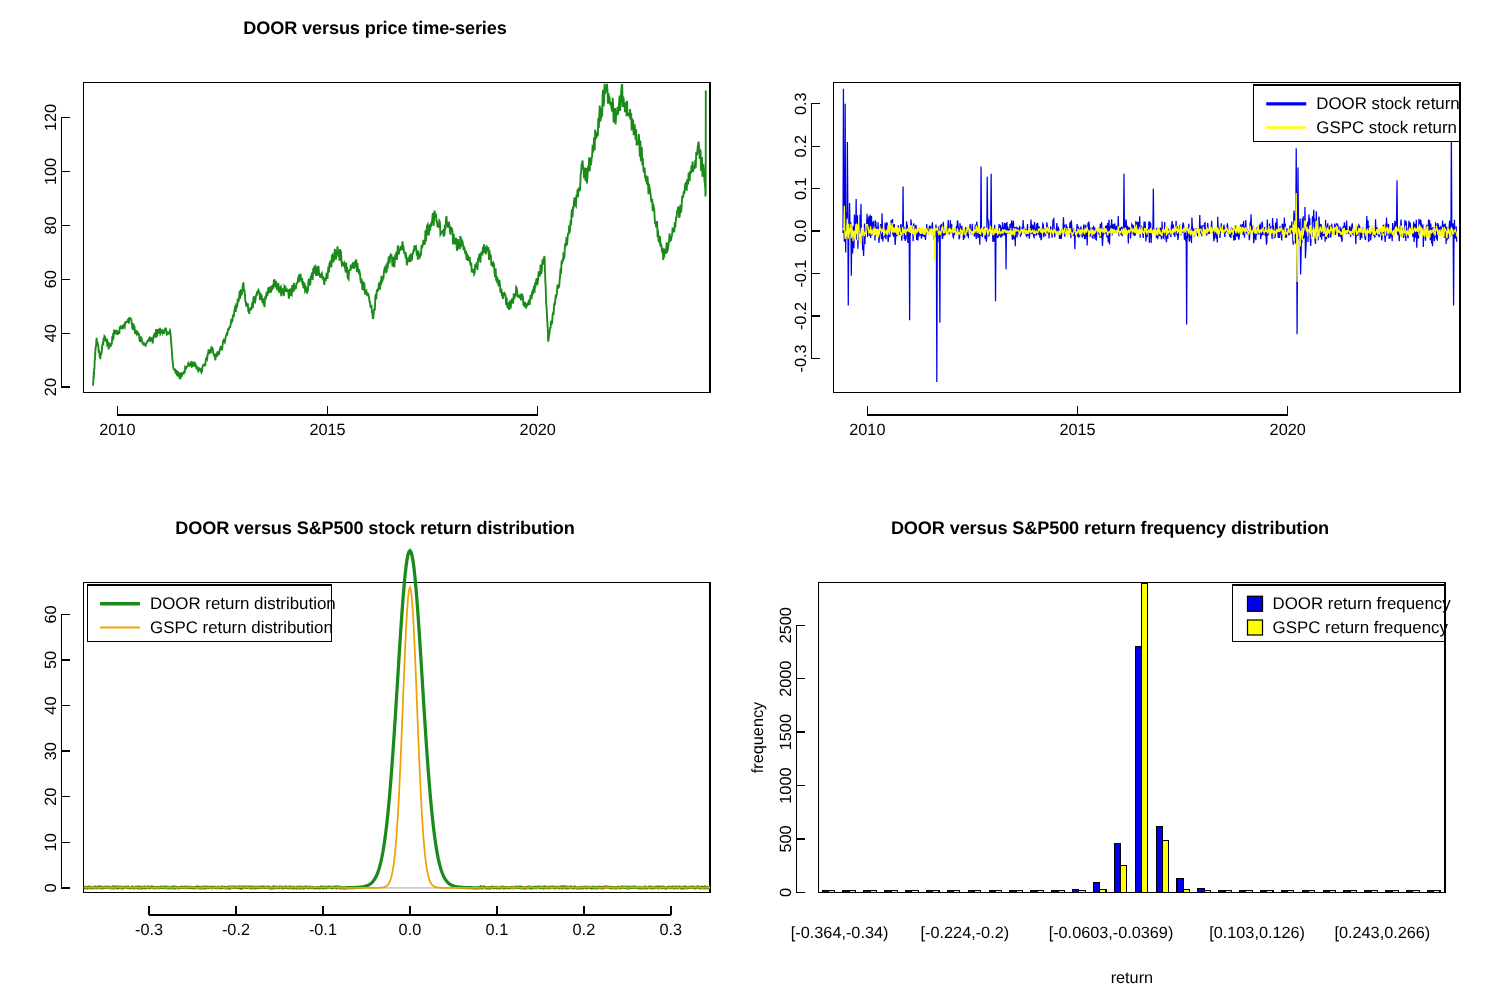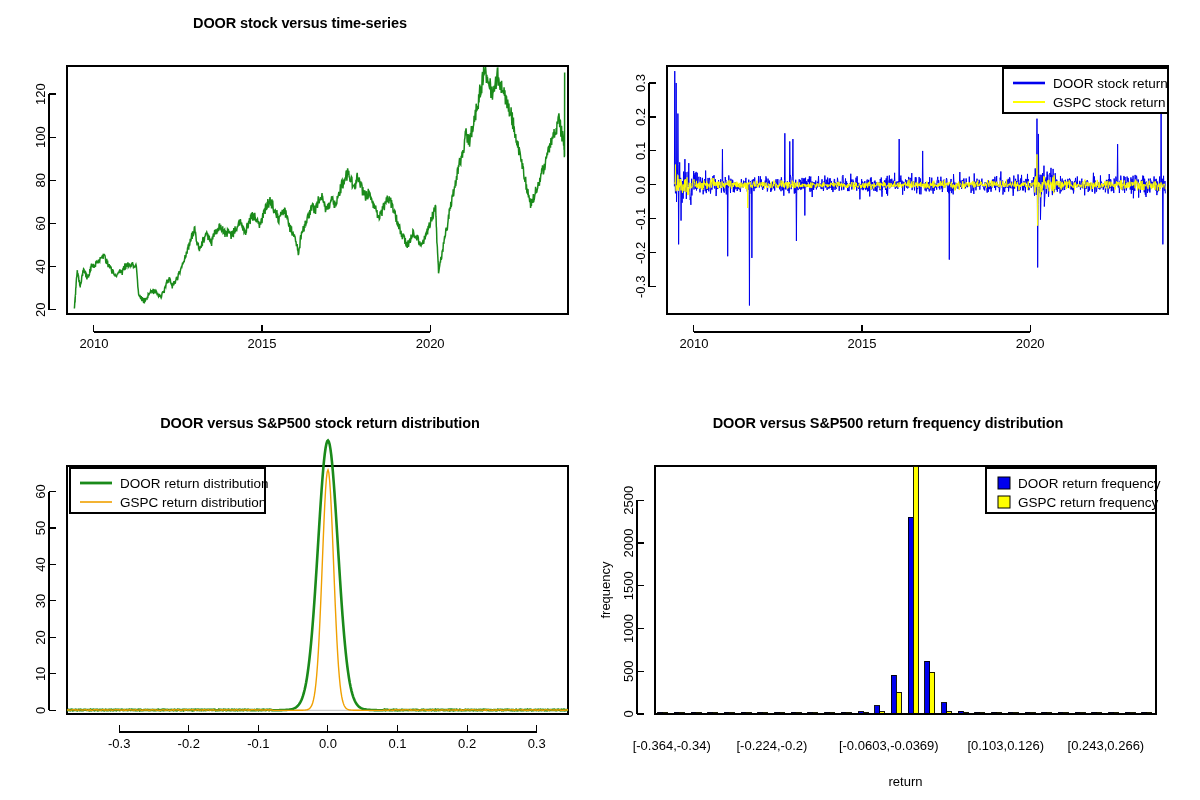--- a/index.html
+++ b/index.html
@@ -39,21 +39,21 @@
   .frame { fill: none; stroke: #000; stroke-width: 1.1; shape-rendering: crispEdges; }
   .axisline { stroke: #000; stroke-width: 1.1; shape-rendering: crispEdges; }
   .legendbox { fill:#fff; stroke:#000; stroke-width:1.1; shape-rendering: crispEdges; }
 </style>
 </head>
 <body>
 
 <div id="page">
 
   <div class="panel" style="left:0px; top:0px;">
-    <div class="panel-title" style="top:15px;">DOOR stock versus time-series</div>
+    <div class="panel-title" style="top:15px;">DOOR versus price time-series</div>
     <svg id="svg-p1" width="600" height="400">
         <rect x="67" y="66" width="501" height="248" class="frame"></rect>
         <line x1="49" y1="309.68695652173915" x2="49" y2="94.03478260869565" class="axisline"></line>
         <line x1="49" y1="309.68695652173915" x2="56" y2="309.68695652173915" class="axisline"></line>
         <text x="0" y="0" class="tick-label" text-anchor="middle" transform="translate(40,309.68695652173915) rotate(-90)" dy="4.5">20</text>
         <line x1="49" y1="266.5565217391304" x2="56" y2="266.5565217391304" class="axisline"></line>
         <text x="0" y="0" class="tick-label" text-anchor="middle" transform="translate(40,266.5565217391304) rotate(-90)" dy="4.5">40</text>
         <line x1="49" y1="223.42608695652174" x2="56" y2="223.42608695652174" class="axisline"></line>
         <text x="0" y="0" class="tick-label" text-anchor="middle" transform="translate(40,223.42608695652174) rotate(-90)" dy="4.5">60</text>
         <line x1="49" y1="180.29565217391306" x2="56" y2="180.29565217391306" class="axisline"></line>
@@ -102,21 +102,21 @@
         <path d="M74.40,182.55L74.75,183.72L75.10,183.58L75.45,164.52L75.80,184.90L76.15,191.25L76.50,185.59L76.85,185.85L77.20,189.79L77.55,181.31L77.90,175.27L78.25,183.79L78.61,190.99L78.96,178.96L79.31,187.36L79.66,185.47L80.01,182.78L80.36,185.34L80.71,179.03L81.06,190.42L81.41,182.02L81.76,184.47L82.11,185.70L82.46,192.92L82.81,185.64L83.16,184.46L83.51,186.31L83.86,190.95L84.22,190.84L84.57,180.06L84.92,179.57L85.27,187.25L85.62,179.19L85.97,192.16L86.32,181.72L86.67,182.35L87.02,177.41L87.37,186.21L87.72,195.08L88.07,188.01L88.42,190.20L88.77,194.66L89.12,182.77L89.48,183.13L89.83,188.66L90.18,184.21L90.53,183.92L90.88,183.20L91.23,187.69L91.58,188.20L91.93,186.53L92.28,186.84L92.63,185.71L92.98,180.39L93.33,179.86L93.68,180.29L94.03,179.41L94.38,182.90L94.74,182.10L95.09,186.51L95.44,185.22L95.79,186.07L96.14,185.37L96.49,180.87L96.84,187.70L97.19,183.67L97.54,187.46L97.89,184.96L98.24,186.92L98.59,183.01L98.94,185.85L99.29,188.79L99.64,184.12L99.99,181.76L100.35,187.70L100.70,186.46L101.05,183.21L101.40,189.19L101.75,186.52L102.10,182.88L102.45,187.65L102.80,189.86L103.15,183.33L103.50,187.80L103.85,180.51L104.20,184.14L104.55,182.76L104.90,184.70L105.25,185.63L105.61,183.53L105.96,184.64L106.31,184.96L106.66,181.39L107.01,189.00L107.36,183.11L107.71,187.68L108.06,185.29L108.41,185.27L108.76,185.75L109.11,183.79L109.46,187.13L109.81,187.49L110.16,183.19L110.51,180.12L110.87,183.65L111.22,185.53L111.57,187.52L111.92,178.07L112.27,179.93L112.62,181.51L112.97,184.63L113.32,184.37L113.67,178.23L114.02,186.03L114.37,181.45L114.72,184.77L115.07,185.99L115.42,182.55L115.77,182.47L116.12,185.66L116.48,185.58L116.83,185.63L117.18,181.81L117.53,187.76L117.88,183.63L118.23,181.59L118.58,188.46L118.93,182.52L119.28,184.54L119.63,184.76L119.98,182.08L120.33,187.59L120.68,186.22L121.03,186.71L121.38,187.85L121.74,186.83L122.09,181.43L122.44,184.30L122.79,185.20L123.14,186.71L123.49,183.21L123.84,185.73L124.19,184.76L124.54,188.18L124.89,184.78L125.24,183.51L125.59,185.34L125.94,182.62L126.29,184.27L126.64,184.33L127.00,184.93L127.35,182.87L127.70,182.03L128.05,181.34L128.40,185.93L128.75,185.84L129.10,180.21L129.45,186.03L129.80,186.50L130.15,186.55L130.50,182.05L130.85,180.86L131.20,187.76L131.55,189.01L131.90,185.42L132.25,183.01L132.61,184.49L132.96,184.23L133.31,186.87L133.66,182.78L134.01,185.25L134.36,184.89L134.71,182.56L135.06,182.23L135.41,183.33L135.76,186.35L136.11,182.57L136.46,187.20L136.81,181.71L137.16,187.08L137.51,183.98L137.87,182.75L138.22,185.00L138.57,187.01L138.92,187.16L139.27,184.37L139.62,182.95L139.97,188.25L140.32,184.54L140.67,185.50L141.02,182.53L141.37,184.66L141.72,187.05L142.07,183.63L142.42,185.30L142.77,186.29L143.13,187.76L143.48,186.89L143.83,183.48L144.18,186.55L144.53,184.94L144.88,182.45L145.23,185.54L145.58,188.71L145.93,183.05L146.28,188.61L146.63,184.45L146.98,183.22L147.33,185.23L147.68,208.01L148.03,182.57L148.38,184.46L148.74,182.75L149.09,183.06L149.44,183.65L149.79,182.85L150.14,182.13L150.49,184.83L150.84,187.23L151.19,186.40L151.54,185.78L151.89,184.91L152.24,188.04L152.59,185.74L152.94,185.81L153.29,182.85L153.64,183.30L154.00,181.36L154.35,182.04L154.70,186.63L155.05,185.09L155.40,186.04L155.75,186.04L156.10,183.62L156.45,183.48L156.80,180.74L157.15,186.75L157.50,187.36L157.85,185.34L158.20,187.01L158.55,183.80L158.90,183.44L159.26,184.95L159.61,184.16L159.96,182.32L160.31,186.43L160.66,185.93L161.01,183.72L161.36,184.82L161.71,185.10L162.06,181.91L162.41,186.64L162.76,185.32L163.11,182.36L163.46,185.98L163.81,183.76L164.16,182.27L164.51,188.71L164.87,186.28L165.22,185.68L165.57,185.63L165.92,182.72L166.27,185.55L166.62,187.19L166.97,185.60L167.32,187.99L167.67,185.97L168.02,185.68L168.37,183.49L168.72,184.06L169.07,184.57L169.42,185.55L169.77,184.23L170.13,188.19L170.48,184.57L170.83,183.38L171.18,183.06L171.53,181.81L171.88,187.34L172.23,187.98L172.58,187.26L172.93,186.17L173.28,184.08L173.63,185.82L173.98,180.47L174.33,182.77L174.68,182.42L175.03,182.17L175.39,187.15L175.74,185.57L176.09,183.84L176.44,184.86L176.79,184.62L177.14,185.15L177.49,187.83L177.84,184.98L178.19,185.87L178.54,187.71L178.89,184.96L179.24,186.11L179.59,183.50L179.94,185.67L180.29,184.82L180.64,184.36L181.00,180.28L181.35,182.40L181.70,186.63L182.05,183.36L182.40,183.96L182.75,181.23L183.10,182.07L183.45,187.21L183.80,182.86L184.15,184.97L184.50,187.74L184.85,184.84L185.20,183.48L185.55,184.25L185.90,182.05L186.26,185.80L186.61,185.37L186.96,183.59L187.31,188.64L187.66,182.22L188.01,188.21L188.36,186.28L188.71,182.72L189.06,183.89L189.41,182.28L189.76,184.48L190.11,187.37L190.46,184.98L190.81,187.48L191.16,184.18L191.52,184.67L191.87,184.85L192.22,180.62L192.57,183.72L192.92,186.82L193.27,184.01L193.62,188.12L193.97,181.81L194.32,184.66L194.67,185.21L195.02,188.11L195.37,185.22L195.72,182.81L196.07,185.99L196.42,186.22L196.77,186.28L197.13,182.77L197.48,181.81L197.83,184.93L198.18,186.16L198.53,187.55L198.88,185.12L199.23,185.21L199.58,182.52L199.93,186.80L200.28,187.04L200.63,185.22L200.98,186.77L201.33,185.15L201.68,186.60L202.03,183.91L202.39,183.83L202.74,186.77L203.09,184.38L203.44,184.45L203.79,183.97L204.14,184.91L204.49,183.87L204.84,186.38L205.19,184.70L205.54,186.56L205.89,184.44L206.24,185.56L206.59,186.58L206.94,185.02L207.29,184.76L207.65,184.65L208.00,186.98L208.35,183.85L208.70,185.90L209.05,187.04L209.40,184.43L209.75,187.83L210.10,185.99L210.45,187.55L210.80,182.51L211.15,185.40L211.50,188.05L211.85,187.41L212.20,182.68L212.55,185.21L212.90,183.07L213.26,184.35L213.61,184.76L213.96,184.27L214.31,184.38L214.66,184.14L215.01,184.50L215.36,187.48L215.71,185.56L216.06,187.28L216.41,184.30L216.76,186.01L217.11,183.27L217.46,183.54L217.81,184.59L218.16,184.31L218.52,186.13L218.87,186.95L219.22,183.10L219.57,183.19L219.92,185.23L220.27,186.14L220.62,184.49L220.97,184.47L221.32,186.77L221.67,186.75L222.02,185.40L222.37,184.24L222.72,187.33L223.07,182.93L223.42,186.12L223.78,182.21L224.13,184.14L224.48,185.45L224.83,185.78L225.18,185.26L225.53,184.92L225.88,184.30L226.23,185.29L226.58,186.13L226.93,184.89L227.28,184.37L227.63,187.20L227.98,185.34L228.33,186.85L228.68,186.34L229.03,184.36L229.39,185.52L229.74,185.59L230.09,186.35L230.44,186.34L230.79,182.77L231.14,184.61L231.49,183.42L231.84,182.95L232.19,184.73L232.54,185.31L232.89,183.86L233.24,186.23L233.59,182.24L233.94,186.65L234.29,186.26L234.65,185.17L235.00,183.08L235.35,184.60L235.70,185.19L236.05,184.32L236.40,185.62L236.75,187.42L237.10,182.76L237.45,182.26L237.80,184.72L238.15,181.77L238.50,186.18L238.85,185.07L239.20,182.77L239.55,182.68L239.91,185.99L240.26,184.15L240.61,186.75L240.96,185.41L241.31,182.87L241.66,185.31L242.01,185.93L242.36,187.53L242.71,184.20L243.06,185.89L243.41,183.63L243.76,183.55L244.11,186.73L244.46,184.15L244.81,185.13L245.16,186.42L245.52,186.03L245.87,185.61L246.22,187.92L246.57,186.06L246.92,185.63L247.27,184.61L247.62,187.99L247.97,183.80L248.32,186.84L248.67,186.24L249.02,185.74L249.37,185.60L249.72,183.56L250.07,184.51L250.42,186.08L250.78,186.81L251.13,184.05L251.48,183.61L251.83,181.98L252.18,186.52L252.53,186.05L252.88,186.28L253.23,186.49L253.58,182.49L253.93,189.68L254.28,184.46L254.63,188.41L254.98,184.80L255.33,185.52L255.68,182.36L256.04,186.38L256.39,182.96L256.74,185.83L257.09,186.39L257.44,187.33L257.79,186.03L258.14,187.48L258.49,186.80L258.84,185.54L259.19,183.65L259.54,183.49L259.89,185.01L260.24,184.88L260.59,188.14L260.94,185.04L261.29,188.07L261.65,185.35L262.00,186.74L262.35,183.44L262.70,183.76L263.05,185.59L263.40,185.76L263.75,187.77L264.10,183.28L264.45,187.80L264.80,183.84L265.15,186.13L265.50,187.49L265.85,183.21L266.20,185.55L266.55,185.36L266.91,185.43L267.26,183.56L267.61,187.55L267.96,185.19L268.31,182.41L268.66,184.13L269.01,186.12L269.36,184.66L269.71,181.55L270.06,183.62L270.41,184.30L270.76,185.48L271.11,189.41L271.46,187.35L271.81,185.20L272.17,184.18L272.52,186.03L272.87,185.61L273.22,184.90L273.57,188.43L273.92,186.94L274.27,183.43L274.62,186.76L274.97,186.69L275.32,185.31L275.67,186.39L276.02,185.52L276.37,185.64L276.72,183.41L277.07,183.44L277.42,183.66L277.78,181.86L278.13,185.71L278.48,183.75L278.83,182.95L279.18,184.98L279.53,186.22L279.88,182.53L280.23,189.28L280.58,183.30L280.93,185.29L281.28,183.56L281.63,184.48L281.98,185.18L282.33,184.48L282.68,186.12L283.04,184.85L283.39,181.36L283.74,186.37L284.09,185.12L284.44,182.39L284.79,185.62L285.14,183.30L285.49,184.44L285.84,186.36L286.19,188.28L286.54,186.40L286.89,185.61L287.24,185.57L287.59,185.34L287.94,186.46L288.30,184.11L288.65,183.79L289.00,182.86L289.35,187.77L289.70,184.51L290.05,183.15L290.40,184.72L290.75,187.27L291.10,185.34L291.45,183.52L291.80,185.47L292.15,185.97L292.50,185.28L292.85,186.97L293.20,184.51L293.55,186.51L293.91,183.69L294.26,185.61L294.61,181.00L294.96,184.83L295.31,186.18L295.66,187.09L296.01,184.73L296.36,186.06L296.71,185.34L297.06,185.49L297.41,183.05L297.76,184.67L298.11,187.44L298.46,186.10L298.81,183.73L299.17,182.37L299.52,187.02L299.87,186.52L300.22,183.96L300.57,183.95L300.92,184.76L301.27,184.47L301.62,188.00L301.97,184.52L302.32,185.88L302.67,185.38L303.02,183.72L303.37,186.45L303.72,184.65L304.07,185.04L304.43,183.98L304.78,183.26L305.13,183.91L305.48,181.95L305.83,186.21L306.18,183.94L306.53,184.33L306.88,183.79L307.23,185.95L307.58,182.64L307.93,181.48L308.28,186.41L308.63,184.62L308.98,179.59L309.33,184.34L309.68,187.85L310.04,183.40L310.39,185.39L310.74,184.48L311.09,185.62L311.44,187.58L311.79,181.52L312.14,184.79L312.49,187.34L312.84,186.19L313.19,183.74L313.54,181.55L313.89,185.60L314.24,185.55L314.59,185.53L314.94,187.05L315.30,184.21L315.65,182.78L316.00,182.86L316.35,183.82L316.70,186.01L317.05,182.39L317.40,187.59L317.75,184.60L318.10,185.79L318.45,185.40L318.80,183.56L319.15,185.88L319.50,184.62L319.85,186.21L320.20,182.86L320.55,186.45L320.91,182.06L321.26,185.54L321.61,186.66L321.96,186.45L322.31,184.41L322.66,183.89L323.01,186.44L323.36,183.51L323.71,185.36L324.06,188.31L324.41,183.88L324.76,184.69L325.11,187.12L325.46,186.23L325.81,183.36L326.17,188.34L326.52,183.17L326.87,181.44L327.22,183.94L327.57,187.29L327.92,184.08L328.27,186.22L328.62,187.43L328.97,187.95L329.32,186.04L329.67,188.71L330.02,184.38L330.37,183.03L330.72,185.10L331.07,185.14L331.43,185.82L331.78,183.51L332.13,185.79L332.48,181.88L332.83,181.43L333.18,187.95L333.53,187.53L333.88,180.73L334.23,184.23L334.58,186.64L334.93,184.37L335.28,185.73L335.63,185.28L335.98,184.53L336.33,186.11L336.68,185.12L337.04,186.89L337.39,185.75L337.74,184.71L338.09,184.58L338.44,186.48L338.79,183.20L339.14,182.88L339.49,185.84L339.84,184.65L340.19,185.84L340.54,181.54L340.89,181.13L341.24,184.74L341.59,183.23L341.94,186.06L342.30,185.52L342.65,181.13L343.00,185.67L343.35,184.83L343.70,187.21L344.05,188.00L344.40,179.91L344.75,181.97L345.10,187.29L345.45,183.54L345.80,184.95L346.15,183.43L346.50,184.75L346.85,184.19L347.20,182.56L347.56,182.82L347.91,185.62L348.26,185.40L348.61,183.30L348.96,182.12L349.31,181.87L349.66,183.67L350.01,183.55L350.36,185.00L350.71,184.32L351.06,187.21L351.41,181.94L351.76,184.27L352.11,184.60L352.46,188.38L352.81,187.26L353.17,184.35L353.52,184.63L353.87,187.30L354.22,185.39L354.57,185.38L354.92,190.51L355.27,185.32L355.62,184.53L355.97,188.69L356.32,186.96L356.67,183.52L357.02,184.17L357.37,182.95L357.72,184.91L358.07,186.35L358.43,184.31L358.78,181.55L359.13,189.82L359.48,188.57L359.83,183.64L360.18,183.61L360.53,183.34L360.88,183.65L361.23,185.42L361.58,186.28L361.93,186.12L362.28,188.13L362.63,181.28L362.98,185.78L363.33,184.37L363.69,184.05L364.04,186.42L364.39,189.02L364.74,183.89L365.09,183.41L365.44,184.64L365.79,186.81L366.14,182.13L366.49,183.55L366.84,184.60L367.19,183.82L367.54,183.50L367.89,184.66L368.24,185.92L368.59,181.97L368.94,187.06L369.30,182.58L369.65,183.11L370.00,185.26L370.35,184.82L370.70,182.94L371.05,182.65L371.40,182.46L371.75,184.11L372.10,185.05L372.45,184.48L372.80,181.18L373.15,186.16L373.50,184.50L373.85,187.55L374.20,181.74L374.56,183.35L374.91,186.36L375.26,186.92L375.61,186.05L375.96,183.30L376.31,182.54L376.66,184.06L377.01,184.45L377.36,186.40L377.71,180.63L378.06,186.00L378.41,185.60L378.76,184.75L379.11,186.08L379.46,185.06L379.82,183.63L380.17,185.30L380.52,181.37L380.87,184.49L381.22,181.96L381.57,183.56L381.92,183.63L382.27,185.69L382.62,184.17L382.97,186.06L383.32,185.12L383.67,185.94L384.02,184.54L384.37,186.17L384.72,185.66L385.07,184.04L385.43,182.74L385.78,185.82L386.13,184.08L386.48,188.20L386.83,184.52L387.18,184.26L387.53,180.08L387.88,182.90L388.23,183.11L388.58,185.49L388.93,186.75L389.28,182.38L389.63,181.01L389.98,183.61L390.33,185.57L390.69,185.94L391.04,184.25L391.39,180.50L391.74,181.66L392.09,187.22L392.44,185.48L392.79,181.31L393.14,185.36L393.49,185.91L393.84,184.73L394.19,181.57L394.54,185.22L394.89,182.79L395.24,182.68L395.59,183.79L395.95,185.98L396.30,185.31L396.65,181.72L397.00,183.82L397.35,183.64L397.70,185.61L398.05,183.98L398.40,186.80L398.75,186.37L399.10,187.21L399.45,186.27L399.80,184.70L400.15,180.83L400.50,185.07L400.85,185.58L401.20,185.19L401.56,187.69L401.91,186.13L402.26,184.24L402.61,183.04L402.96,181.08L403.31,185.97L403.66,183.82L404.01,182.85L404.36,186.91L404.71,185.98L405.06,186.93L405.41,183.43L405.76,185.33L406.11,182.95L406.46,179.57L406.82,183.48L407.17,186.64L407.52,185.51L407.87,186.56L408.22,184.34L408.57,184.69L408.92,184.02L409.27,185.35L409.62,184.14L409.97,183.23L410.32,182.68L410.67,185.16L411.02,185.25L411.37,186.62L411.72,185.02L412.08,183.59L412.43,182.39L412.78,184.79L413.13,184.54L413.48,185.37L413.83,185.65L414.18,186.73L414.53,182.20L414.88,185.39L415.23,180.75L415.58,188.45L415.93,184.47L416.28,184.05L416.63,186.72L416.98,184.07L417.33,182.11L417.69,185.98L418.04,185.59L418.39,184.72L418.74,185.61L419.09,190.20L419.44,184.85L419.79,185.51L420.14,186.94L420.49,185.47L420.84,184.46L421.19,186.43L421.54,183.51L421.89,185.96L422.24,184.28L422.59,183.06L422.95,185.38L423.30,182.41L423.65,185.77L424.00,184.16L424.35,184.19L424.70,182.62L425.05,182.42L425.40,182.64L425.75,186.91L426.10,186.34L426.45,185.21L426.80,186.05L427.15,186.77L427.50,189.74L427.85,185.18L428.21,181.42L428.56,185.48L428.91,186.86L429.26,186.42L429.61,186.85L429.96,187.92L430.31,184.21L430.66,184.20L431.01,183.04L431.36,185.65L431.71,185.26L432.06,186.43L432.41,183.22L432.76,183.52L433.11,182.63L433.46,183.00L433.82,183.03L434.17,185.25L434.52,179.64L434.87,192.52L435.22,181.82L435.57,176.53L435.92,187.20L436.27,185.32L436.62,183.01L436.97,154.33L437.32,189.51L437.67,225.67L438.02,192.06L438.37,187.48L438.72,182.12L439.08,184.66L439.43,183.23L439.78,187.52L440.13,197.24L440.48,188.18L440.83,184.38L441.18,185.73L441.53,187.42L441.88,192.07L442.23,182.16L442.58,188.28L442.93,183.49L443.28,184.32L443.63,176.44L443.98,181.33L444.34,176.73L444.69,182.79L445.04,183.93L445.39,185.31L445.74,181.51L446.09,189.03L446.44,184.80L446.79,183.30L447.14,184.57L447.49,185.15L447.84,181.02L448.19,180.01L448.54,187.37L448.89,179.76L449.24,191.35L449.59,184.86L449.95,185.12L450.30,184.52L450.65,183.18L451.00,181.81L451.35,188.78L451.70,183.57L452.05,190.94L452.40,186.02L452.75,177.50L453.10,177.20L453.45,183.86L453.80,193.27L454.15,175.33L454.50,187.27L454.85,189.08L455.21,185.05L455.56,184.23L455.91,183.01L456.26,181.28L456.61,183.96L456.96,185.43L457.31,184.98L457.66,183.11L458.01,181.07L458.36,183.67L458.71,185.79L459.06,187.16L459.41,183.67L459.76,183.78L460.11,181.16L460.47,188.00L460.82,187.37L461.17,189.65L461.52,182.82L461.87,188.14L462.22,181.89L462.57,186.59L462.92,183.50L463.27,184.35L463.62,186.53L463.97,185.96L464.32,184.03L464.67,180.82L465.02,184.79L465.37,182.34L465.72,184.87L466.08,185.58L466.43,188.99L466.78,181.15L467.13,188.10L467.48,182.25L467.83,185.07L468.18,182.39L468.53,182.75L468.88,182.88L469.23,180.29L469.58,188.48L469.93,181.51L470.28,185.38L470.63,185.33L470.98,184.64L471.34,186.33L471.69,184.97L472.04,185.28L472.39,186.84L472.74,186.38L473.09,187.95L473.44,186.23L473.79,186.10L474.14,182.85L474.49,189.91L474.84,185.59L475.19,182.24L475.54,183.40L475.89,186.06L476.24,185.43L476.60,187.28L476.95,185.57L477.30,184.09L477.65,186.54L478.00,185.09L478.35,184.15L478.70,183.97L479.05,184.78L479.40,185.78L479.75,186.50L480.10,184.66L480.45,186.21L480.80,187.38L481.15,186.63L481.50,184.98L481.85,186.51L482.21,183.36L482.56,182.56L482.91,181.48L483.26,188.05L483.61,186.15L483.96,185.08L484.31,182.23L484.66,181.41L485.01,179.58L485.36,188.18L485.71,184.99L486.06,186.23L486.41,185.21L486.76,185.31L487.11,182.15L487.47,185.82L487.82,184.26L488.17,182.61L488.52,184.43L488.87,186.38L489.22,183.20L489.57,184.61L489.92,184.39L490.27,186.25L490.62,189.36L490.97,182.30L491.32,184.88L491.67,185.54L492.02,183.48L492.37,184.36L492.73,189.02L493.08,184.60L493.43,186.98L493.78,182.80L494.13,187.21L494.48,184.77L494.83,184.94L495.18,186.25L495.53,181.83L495.88,186.23L496.23,187.31L496.58,184.92L496.93,184.35L497.28,179.91L497.63,181.00L497.98,185.88L498.34,185.03L498.69,188.09L499.04,182.34L499.39,182.83L499.74,187.43L500.09,187.77L500.44,185.74L500.79,185.27L501.14,185.54L501.49,183.14L501.84,185.58L502.19,187.53L502.54,184.02L502.89,185.36L503.24,183.99L503.60,186.45L503.95,185.57L504.30,183.50L504.65,181.44L505.00,185.07L505.35,182.88L505.70,188.28L506.05,181.17L506.40,181.62L506.75,185.48L507.10,182.26L507.45,181.28L507.80,180.74L508.15,188.54L508.50,187.03L508.86,184.15L509.21,182.00L509.56,184.83L509.91,181.50L510.26,186.92L510.61,186.58L510.96,184.31L511.31,182.76L511.66,182.03L512.01,186.23L512.36,185.46L512.71,183.85L513.06,184.42L513.41,185.72L513.76,187.09L514.11,186.18L514.47,187.03L514.82,184.10L515.17,189.47L515.52,184.00L515.87,183.79L516.22,182.75L516.57,181.38L516.92,185.79L517.27,182.00L517.62,182.78L517.97,184.61L518.32,184.33L518.67,183.73L519.02,182.01L519.37,185.86L519.73,183.99L520.08,187.11L520.43,188.57L520.78,180.32L521.13,186.94L521.48,180.53L521.83,189.78L522.18,187.66L522.53,185.63L522.88,183.82L523.23,185.29L523.58,186.08L523.93,185.51L524.28,180.41L524.63,185.76L524.99,188.58L525.34,186.50L525.69,184.94L526.04,187.31L526.39,182.97L526.74,187.84L527.09,188.06L527.44,186.38L527.79,186.88L528.14,182.31L528.49,185.83L528.84,187.33L529.19,183.54L529.54,187.40L529.89,181.52L530.24,185.80L530.60,186.15L530.95,184.35L531.30,183.49L531.65,182.31L532.00,182.97L532.35,185.82L532.70,182.36L533.05,185.15L533.40,183.89L533.75,184.27L534.10,182.07L534.45,182.35L534.80,181.60L535.15,188.23L535.50,179.56L535.86,181.10L536.21,183.79L536.56,183.38L536.91,181.40L537.26,185.66L537.61,190.41L537.96,184.99L538.31,182.64L538.66,188.37L539.01,184.28L539.36,187.95L539.71,189.35L540.06,184.07L540.41,185.63L540.76,181.00L541.12,189.84L541.47,184.07L541.82,184.07L542.17,180.81L542.52,189.94L542.87,185.54L543.22,185.55L543.57,184.23L543.92,190.16L544.27,184.62L544.62,184.21L544.97,184.57L545.32,186.21L545.67,185.72L546.02,184.74L546.37,184.09L546.73,182.57L547.08,186.65L547.43,186.91L547.78,185.66L548.13,188.82L548.48,183.64L548.83,183.34L549.18,180.66L549.53,184.84L549.88,182.78L550.23,187.37L550.58,187.35L550.93,184.16L551.28,187.24L551.63,189.17L551.99,183.51L552.34,188.16L552.69,187.47L553.04,186.18L553.39,184.76L553.74,187.42L554.09,181.53L554.44,189.30L554.79,186.55L555.14,189.80L555.49,181.42L555.84,184.59L556.19,183.91L556.54,183.58L556.89,185.04L557.25,189.53L557.60,190.63L557.95,185.08L558.30,185.04L558.65,186.68L559.00,183.50L559.35,183.92L559.70,190.85L560.05,185.92L560.40,188.60L560.75,183.05L561.10,182.40L561.45,184.44L561.80,183.84L562.15,187.31L562.50,185.64L562.86,187.35L563.21,184.46L563.56,184.85L563.91,184.56L564.26,183.76L564.61,185.50L564.96,185.79L565.31,189.19" fill="none" stroke="#ffff00" stroke-width="1"></path>
         <rect x="403" y="68" width="165" height="45" class="legendbox"></rect>
         <line x1="413" y1="83" x2="445" y2="83" stroke="#0000ee" stroke-width="2.6"></line>
         <text x="453" y="87.5" class="legend-text">DOOR stock return</text>
         <line x1="413" y1="102" x2="445" y2="102" stroke="#ffff00" stroke-width="2"></line>
         <text x="453" y="106.5" class="legend-text">GSPC stock return</text>
       </svg>
   </div>
 
   <div class="panel" style="left:0px; top:400px;">
-    <div class="panel-title" style="top:15px;padding-left:20px;">DOOR versus S&amp;P500 stock return distribution</div>
+    <div class="panel-title" style="top:15px;">DOOR versus S&amp;P500 stock return distribution</div>
     <svg id="svg-p3" width="600" height="400">
         <rect x="67" y="66" width="501" height="248" class="frame"></rect>
         <line x1="49" y1="310.3529411764706" x2="49" y2="91.52941176470588" class="axisline"></line>
         <line x1="49" y1="310.3529411764706" x2="56" y2="310.3529411764706" class="axisline"></line>
         <text x="0" y="0" class="tick-label" text-anchor="middle" transform="translate(40,310.3529411764706) rotate(-90)" dy="4.5">0</text>
         <line x1="49" y1="273.88235294117646" x2="56" y2="273.88235294117646" class="axisline"></line>
         <text x="0" y="0" class="tick-label" text-anchor="middle" transform="translate(40,273.88235294117646) rotate(-90)" dy="4.5">10</text>
         <line x1="49" y1="237.41176470588235" x2="56" y2="237.41176470588235" class="axisline"></line>
         <text x="0" y="0" class="tick-label" text-anchor="middle" transform="translate(40,237.41176470588235) rotate(-90)" dy="4.5">20</text>
         <line x1="49" y1="200.94117647058823" x2="56" y2="200.94117647058823" class="axisline"></line>

